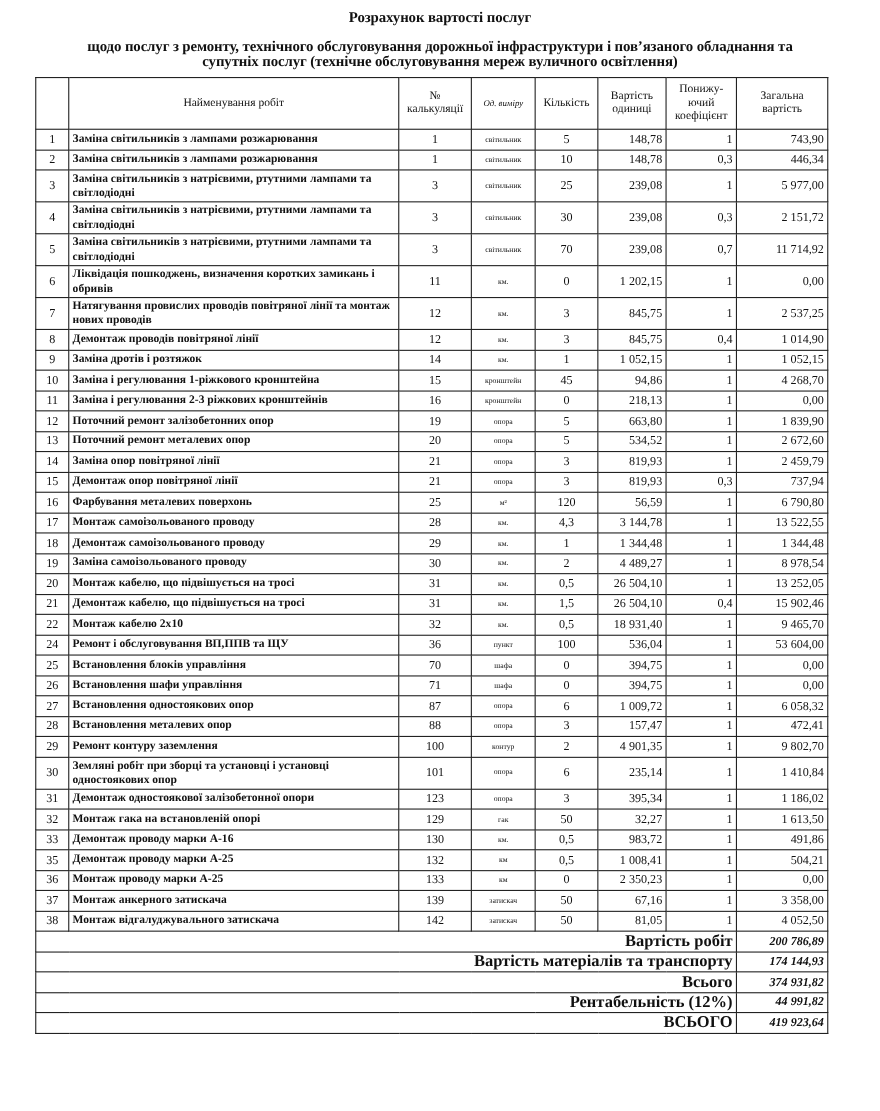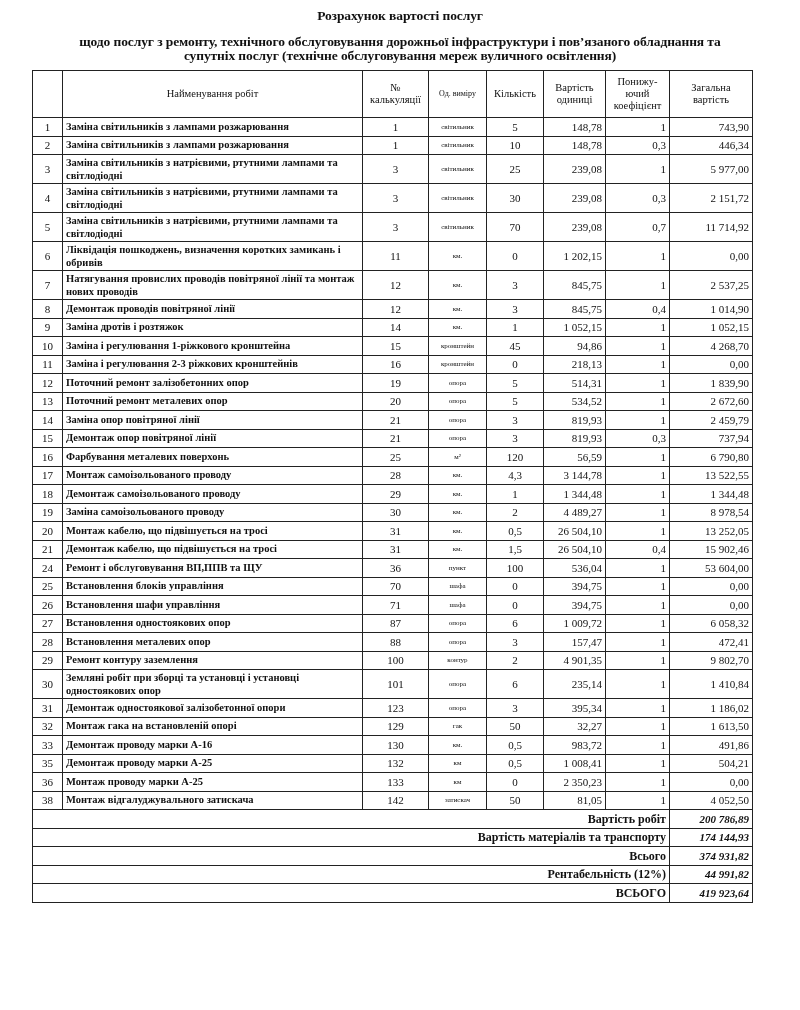--- a/index.html
+++ b/index.html
@@ -17,31 +17,31 @@
   table {
     position: absolute; left: 32px; top: 70px;
     border-collapse: collapse; table-layout: fixed; width: 720px;
     font-size: 11px;
   }
   td, th {
     border: 1px solid #222; padding: 0 3px; overflow: hidden;
     line-height: 12.5px; vertical-align: middle;
   }
   th { font-weight: normal; font-size: 10.5px; text-align: center; height: 46px; line-height: 12px; }
-  th.small { font-size: 8px; }
+  th.small { font-size: 8px; font-style: italic; }
   td.n { text-align: center; }
   td.name { text-align: left; font-weight: bold; font-size: 10.5px; padding-left: 3px; }
   td.calc { text-align: center; }
   td.unit { text-align: center; font-size: 7px; font-weight: normal; }
   td.qty { text-align: center; }
   td.num { text-align: right; }
   tr.r1 td { height: 17.5px; }
   tr.r2 td { height: 28px; line-height: 13px; }
   tr.sum td { height: 17.5px; }
-  tr.sum td.slabel { text-align: right; font-weight: bold; font-size: 12px; }
+  tr.sum td.slabel { text-align: right; font-weight: bold; font-size: 15px; }
   tr.sum td.sval { text-align: right; font-weight: bold; font-style: italic; }
   .thick-top td { border-top: 1.5px solid #111; }
 </style>
 </head>
 <body>
 
 <div id="t1" class="title">Розрахунок вартості послуг</div>
 <div id="t2" class="title">щодо послуг з ремонту, технічного обслуговування дорожньої інфраструктури і пов’язаного обладнання та</div>
 <div id="t3" class="title">супутніх послуг (технічне обслуговування мереж вуличного освітлення)</div>
 
@@ -178,21 +178,21 @@
         <td class="num">218,13</td>
         <td class="num">1</td>
         <td class="num">0,00</td>
       </tr>
       <tr class="r1">
         <td class="n">12</td>
         <td class="name">Поточний ремонт залізобетонних опор</td>
         <td class="calc">19</td>
         <td class="unit">опора</td>
         <td class="qty">5</td>
-        <td class="num">514,31</td>
+        <td class="num">663,80</td>
         <td class="num">1</td>
         <td class="num">1 839,90</td>
       </tr>
       <tr class="r1">
         <td class="n">13</td>
         <td class="name">Поточний ремонт металевих опор</td>
         <td class="calc">20</td>
         <td class="unit">опора</td>
         <td class="qty">5</td>
         <td class="num">534,52</td>
@@ -273,20 +273,30 @@
         <td class="n">21</td>
         <td class="name">Демонтаж кабелю, що підвішується на тросі</td>
         <td class="calc">31</td>
         <td class="unit">км.</td>
         <td class="qty">1,5</td>
         <td class="num">26 504,10</td>
         <td class="num">0,4</td>
         <td class="num">15 902,46</td>
       </tr>
       <tr class="r1">
+        <td class="n">22</td>
+        <td class="name">Монтаж кабелю 2х10</td>
+        <td class="calc">32</td>
+        <td class="unit">км.</td>
+        <td class="qty">0,5</td>
+        <td class="num">18 931,40</td>
+        <td class="num">1</td>
+        <td class="num">9 465,70</td>
+      </tr>
+      <tr class="r1">
         <td class="n">24</td>
         <td class="name">Ремонт і обслуговування ВП,ППВ та ЩУ</td>
         <td class="calc">36</td>
         <td class="unit">пункт</td>
         <td class="qty">100</td>
         <td class="num">536,04</td>
         <td class="num">1</td>
         <td class="num">53 604,00</td>
       </tr>
       <tr class="r1">
@@ -393,20 +403,30 @@
         <td class="n">36</td>
         <td class="name">Монтаж проводу марки А-25</td>
         <td class="calc">133</td>
         <td class="unit">км</td>
         <td class="qty">0</td>
         <td class="num">2 350,23</td>
         <td class="num">1</td>
         <td class="num">0,00</td>
       </tr>
       <tr class="r1">
+        <td class="n">37</td>
+        <td class="name">Монтаж анкерного затискача</td>
+        <td class="calc">139</td>
+        <td class="unit">затискач</td>
+        <td class="qty">50</td>
+        <td class="num">67,16</td>
+        <td class="num">1</td>
+        <td class="num">3 358,00</td>
+      </tr>
+      <tr class="r1">
         <td class="n">38</td>
         <td class="name">Монтаж відгалуджувального затискача</td>
         <td class="calc">142</td>
         <td class="unit">затискач</td>
         <td class="qty">50</td>
         <td class="num">81,05</td>
         <td class="num">1</td>
         <td class="num">4 052,50</td>
       </tr>
       <tr class="sum">

